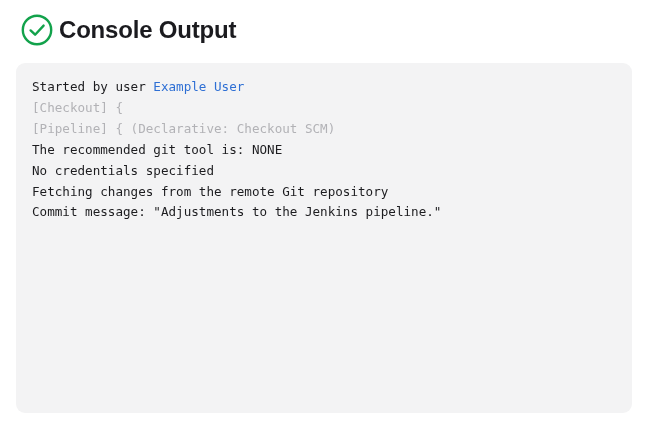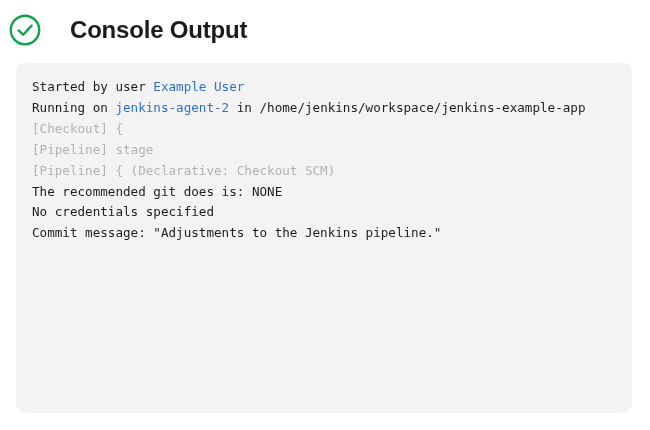--- a/index.html
+++ b/index.html
@@ -11,22 +11,22 @@
     height: 430px;
     background: #ffffff;
     font-family: "Liberation Sans", sans-serif;
     overflow: hidden;
   }
 
   
   .header {
     display: flex;
     align-items: center;
-    gap: 28px;
-    padding: 14px 0 0 8px;
+    gap: 5px;
+    padding: 14px 0 0 20px;
     height: 46px;
     box-sizing: border-box;
   }
   .status-icon {
     width: 34px;
     height: 34px;
     flex: 0 0 34px;
     display: block;
   }
   .page-title {
@@ -82,22 +82,21 @@
       <path d="M10.6 17.4 L15.1 21.7 L23.6 12.6" fill="none" stroke="#12a24b" stroke-width="2.4" stroke-linecap="round" stroke-linejoin="round"></path>
     </svg>
   </span>
   <div class="page-title">Console Output</div>
 </div>
 
 <div class="console-panel">
   <div class="console-scroll">
     <div id="log-body">
         <div class="log-line"><span>Started by user </span><span class="lnk">Example User</span></div>
-        <div class="log-line"><span>Running on </span><span class="lnk">jenkins-agent-2</span><span> in /home/jenkins/workspace/jenkins-example-app</span></div>
         <div class="log-line muted"><span>[Checkout] {</span></div>
-        <div class="log-line muted"><span>[Pipeline] stage</span></div>
         <div class="log-line muted"><span>[Pipeline] { (Declarative: Checkout SCM)</span></div>
-        <div class="log-line"><span>The recommended git does is: NONE</span></div>
+        <div class="log-line"><span>The recommended git tool is: NONE</span></div>
         <div class="log-line"><span>No credentials specified</span></div>
+        <div class="log-line"><span>Fetching changes from the remote Git repository</span></div>
         <div class="log-line"><span>Commit message: "Adjustments to the Jenkins pipeline."</span></div>
       </div>
   </div>
 </div>
 
 </body></html>

